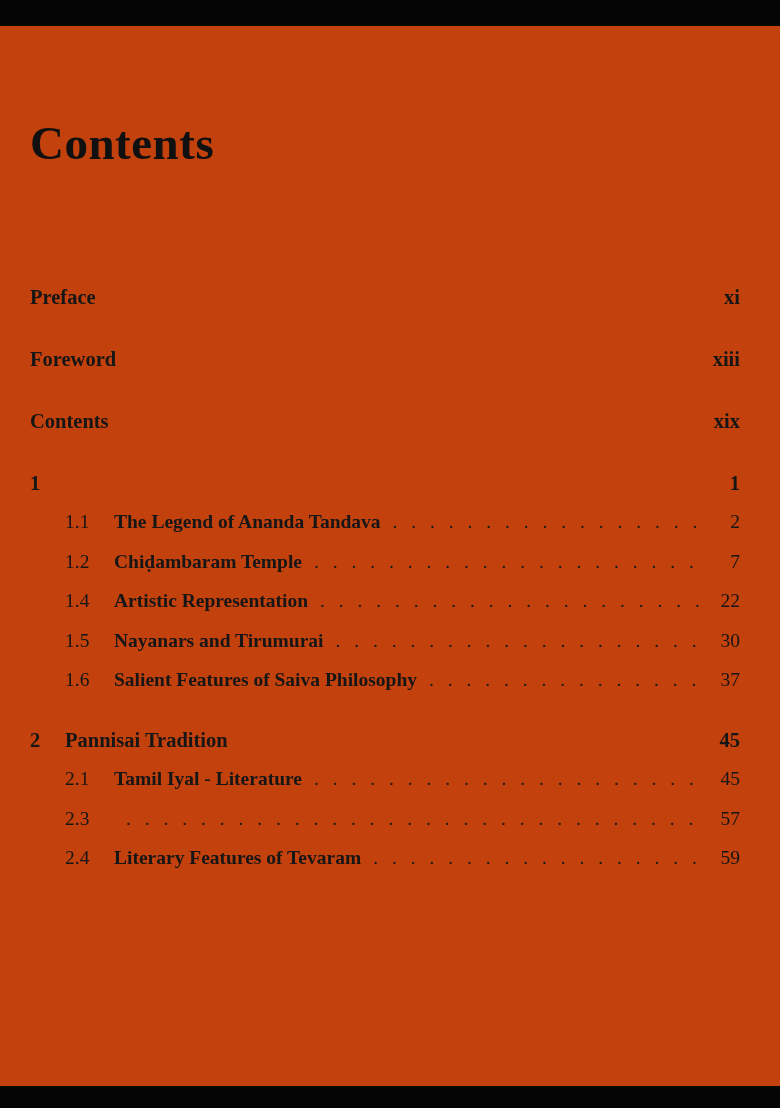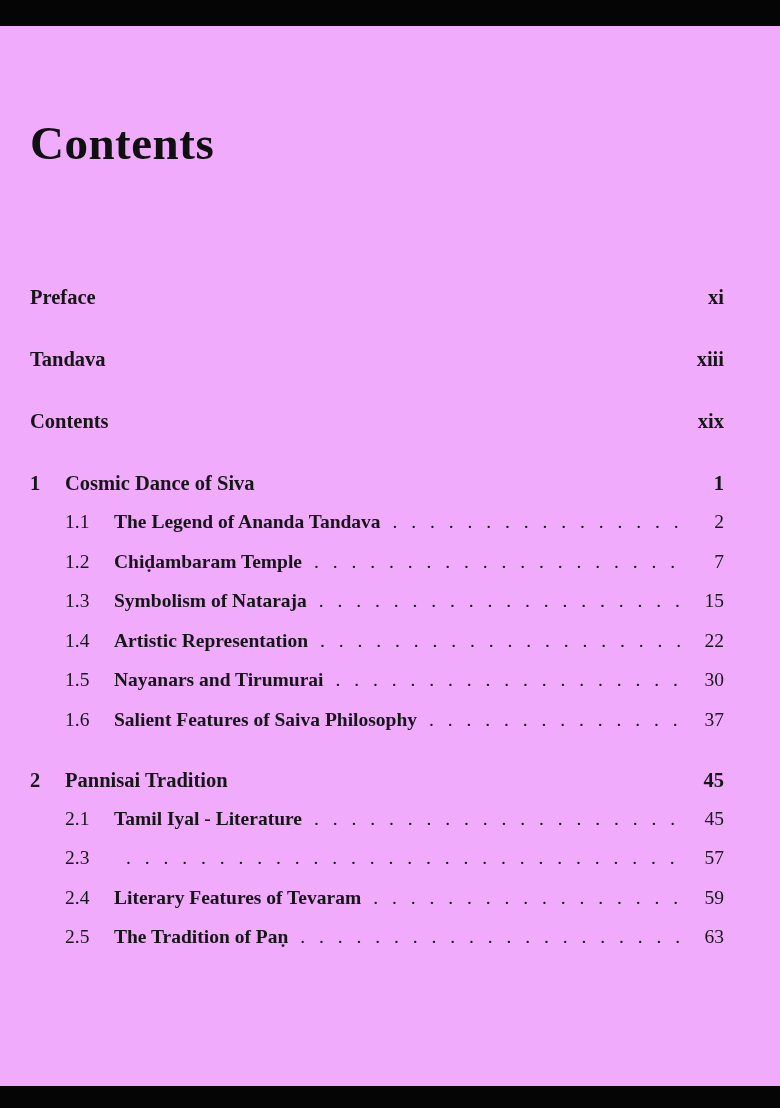--- a/index.html
+++ b/index.html
@@ -22,22 +22,22 @@
   }
   .scan-bar.top { top: 0; height: 26px; }
   .scan-bar.bottom { bottom: 0; height: 22px; }
 
   .page {
     position: absolute;
     top: 26px;
     bottom: 22px;
     left: 0;
     right: 0;
-    padding: 0 56px 0 30px;
-    background: #f0abfc;
+    padding: 0 40px 0 30px;
+    background: #c2410c;
   }
 
   h1.doc-title {
     margin: 90px 0 0 0;
     font-size: 47px;
     line-height: 1.15;
     font-weight: bold;
     letter-spacing: 0.5px;
     color: #101010;
   }
@@ -97,56 +97,49 @@
 
   <h1 class="doc-title">Contents</h1>
 
   <div class="frontmatter">
     <div class="fm-row">
       <span>Preface</span>
       <span class="fm-fill"></span>
       <span class="pg">xi</span>
     </div>
     <div class="fm-row">
-      <span>Tandava</span>
+      <span>Foreword</span>
       <span class="fm-fill"></span>
       <span class="pg">xiii</span>
     </div>
     <div class="fm-row">
       <span>Contents</span>
       <span class="fm-fill"></span>
       <span class="pg">xix</span>
     </div>
   </div>
 
   <div class="chapter-row">
     <span class="ch-num">1</span>
-    <span>Cosmic Dance of Siva</span>
     <span class="ch-fill"></span>
     <span class="pg">1</span>
   </div>
 
   <div class="sections">
     <div class="sec-row">
       <span class="sec-num">1.1</span>
       <span class="sec-title">The Legend of Ananda Tandava</span>
       <span class="dots"></span>
       <span class="pg">2</span>
     </div>
     <div class="sec-row">
       <span class="sec-num">1.2</span>
       <span class="sec-title">Chiḍambaram Temple</span>
       <span class="dots"></span>
       <span class="pg">7</span>
-    </div>
-    <div class="sec-row">
-      <span class="sec-num">1.3</span>
-      <span class="sec-title">Symbolism of Nataraja</span>
-      <span class="dots"></span>
-      <span class="pg">15</span>
     </div>
     <div class="sec-row">
       <span class="sec-num">1.4</span>
       <span class="sec-title">Artistic Representation</span>
       <span class="dots"></span>
       <span class="pg">22</span>
     </div>
     <div class="sec-row">
       <span class="sec-num">1.5</span>
       <span class="sec-title">Nayanars and Tirumurai</span>
@@ -179,23 +172,17 @@
       <span class="sec-num">2.3</span>
       <span class="dots"></span>
       <span class="pg">57</span>
     </div>
     <div class="sec-row">
       <span class="sec-num">2.4</span>
       <span class="sec-title">Literary Features of Tevaram</span>
       <span class="dots"></span>
       <span class="pg">59</span>
     </div>
-    <div class="sec-row">
-      <span class="sec-num">2.5</span>
-      <span class="sec-title">The Tradition of Paṇ</span>
-      <span class="dots"></span>
-      <span class="pg">63</span>
-    </div>
   </div>
 
 </div>
 
 <div class="scan-bar bottom"></div>
 
 </body></html>

